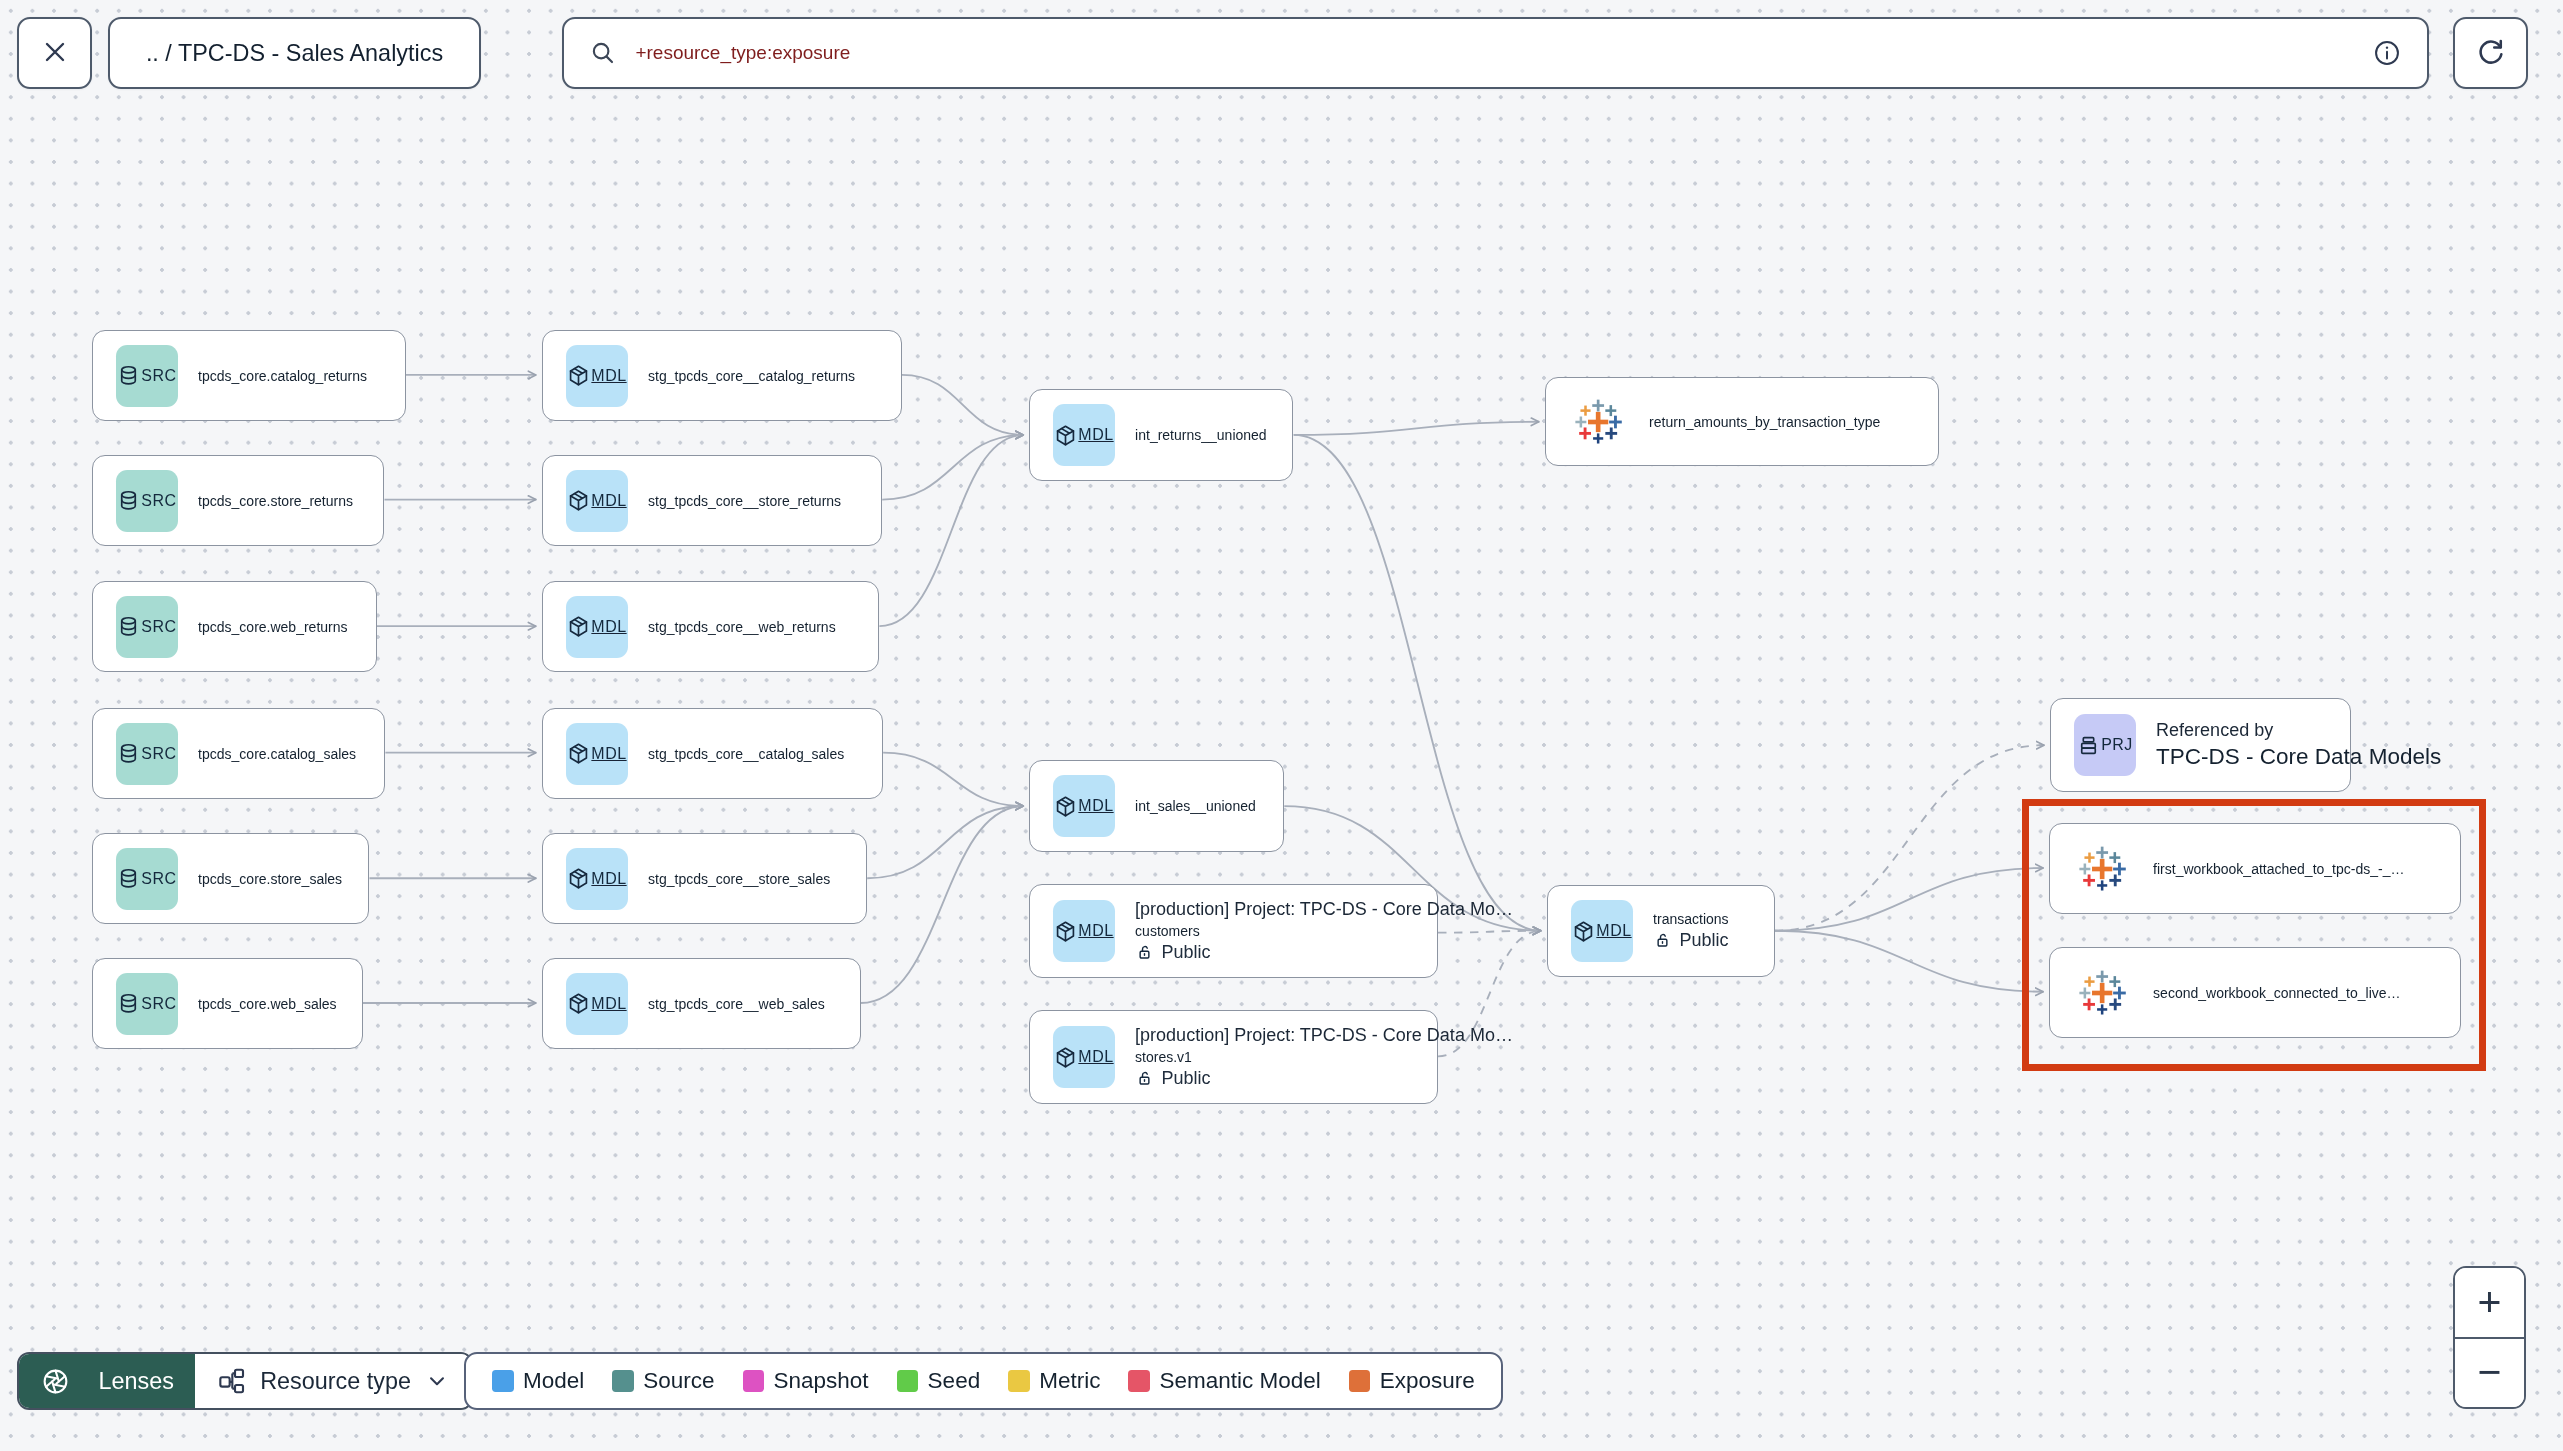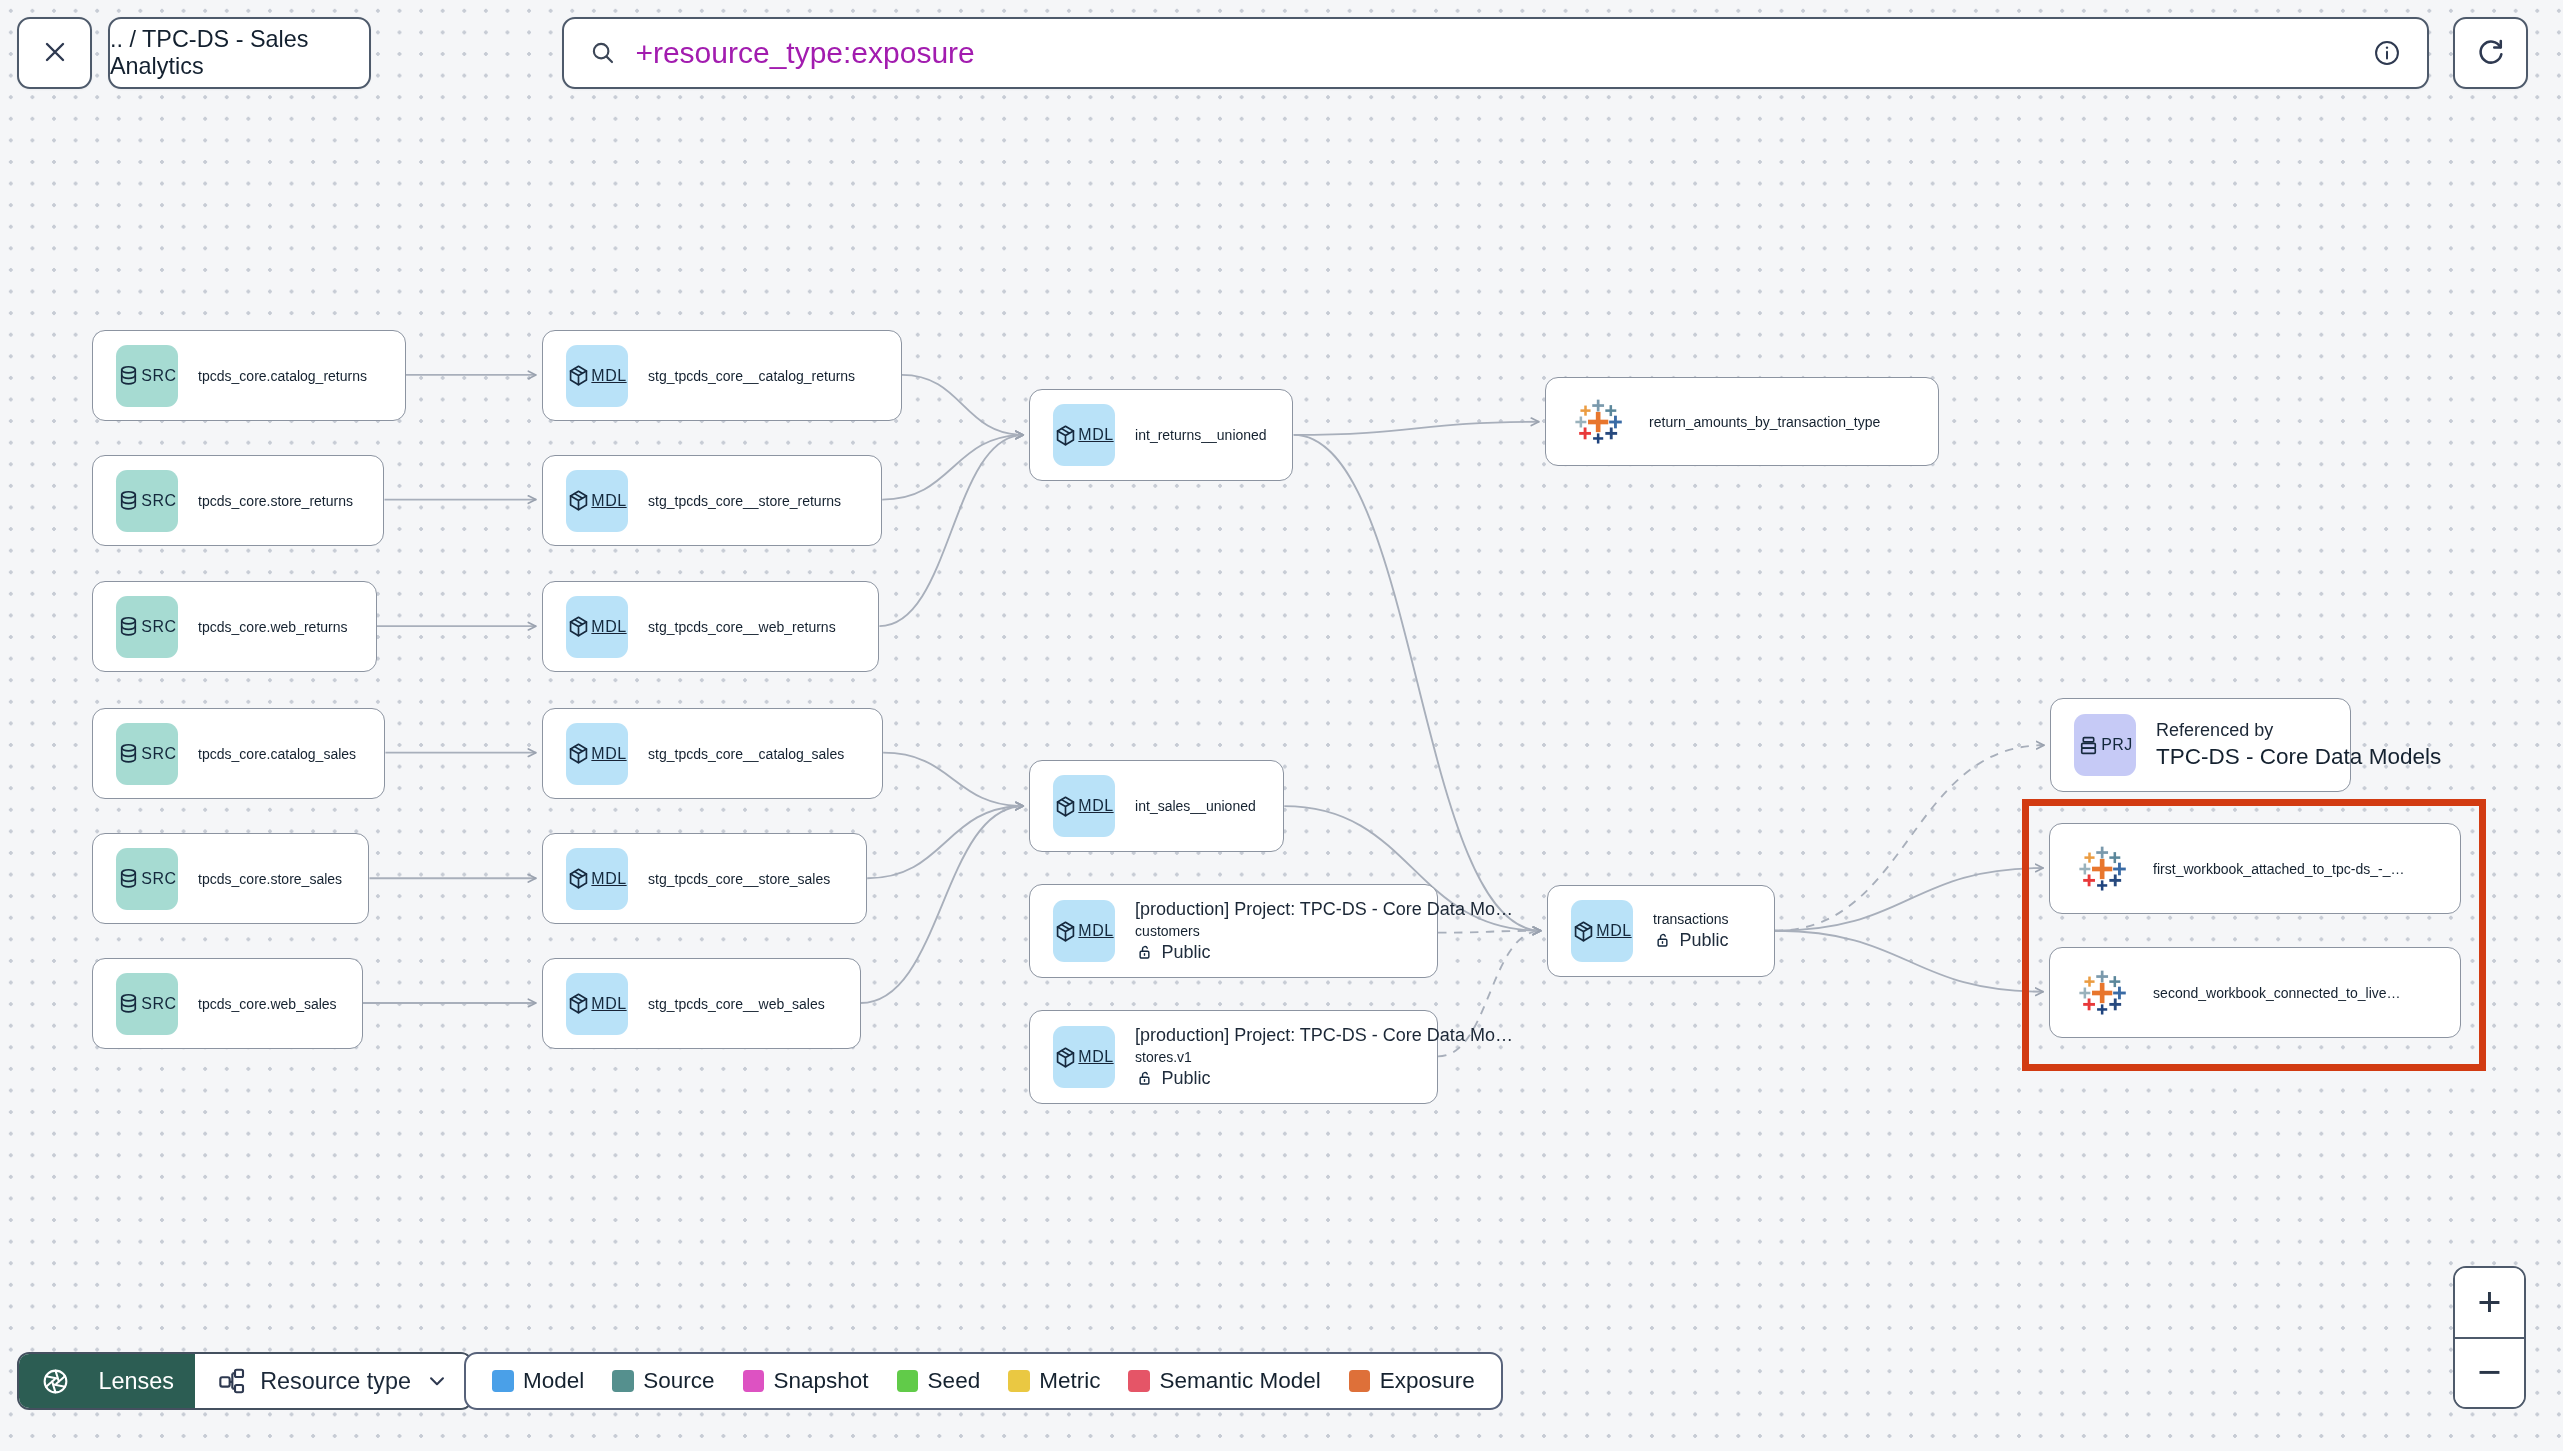--- a/index.html
+++ b/index.html
@@ -13,24 +13,24 @@
   }
   
   .ctl{
     position:absolute;top:17px;height:72px;background:#fff;
     border:2.3px solid #4e5a6b;border-radius:13px;box-sizing:border-box;
     display:flex;align-items:center;box-shadow:0 0.9px 1.9px rgba(20,30,50,.05);
     z-index:6;
   }
   button.ctl{cursor:pointer;padding:0;}
   .close-btn{left:17px;width:75px;justify-content:center;}
-  .crumb{left:108px;width:263px;justify-content:center;font-size:23.4px;color:#13202f;}
+  .crumb{left:108px;width:373px;justify-content:center;font-size:23.4px;color:#13202f;}
   .searchbar{left:562px;width:1867px;padding:0 24.4px;gap:15px;}
   .searchbar input{
-    flex:1;border:none;outline:none;font-size:30px;color:#a21caf;
+    flex:1;border:none;outline:none;font-size:19px;color:#7f1d1d;
     font-family:"Liberation Sans",sans-serif;background:transparent;
   }
   .refresh-btn{left:2453px;width:75px;justify-content:center;background:#fff;}
   
   #edges{position:absolute;left:0;top:0;z-index:1;}
   .node{
     position:absolute;background:#fff;border:1.4px solid #8c94a1;border-radius:13px;
     box-sizing:border-box;display:flex;align-items:center;gap:20.6px;padding:0 22.5px;
     z-index:2;cursor:pointer;
   }

